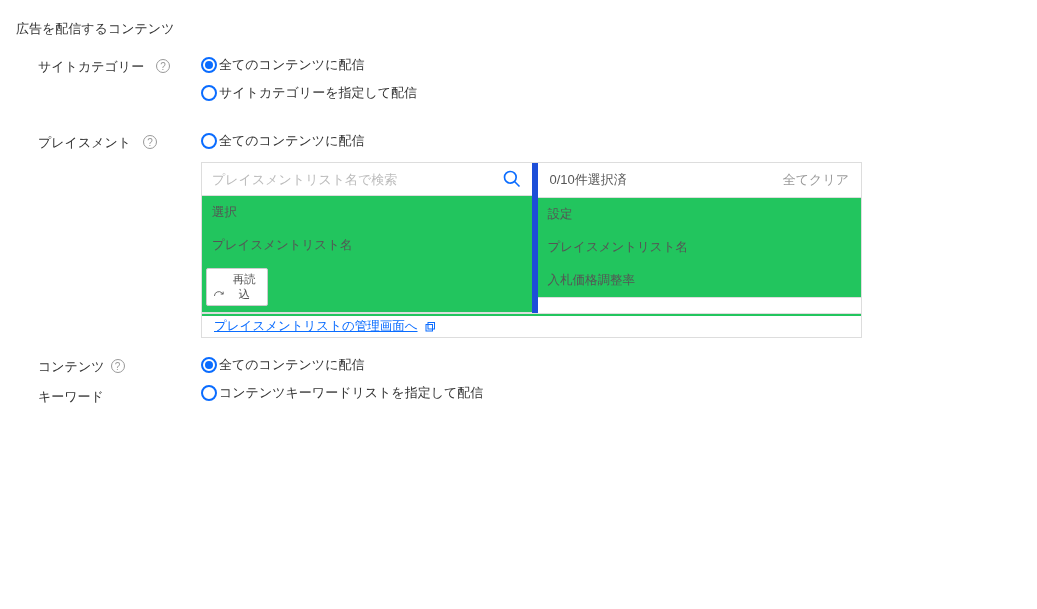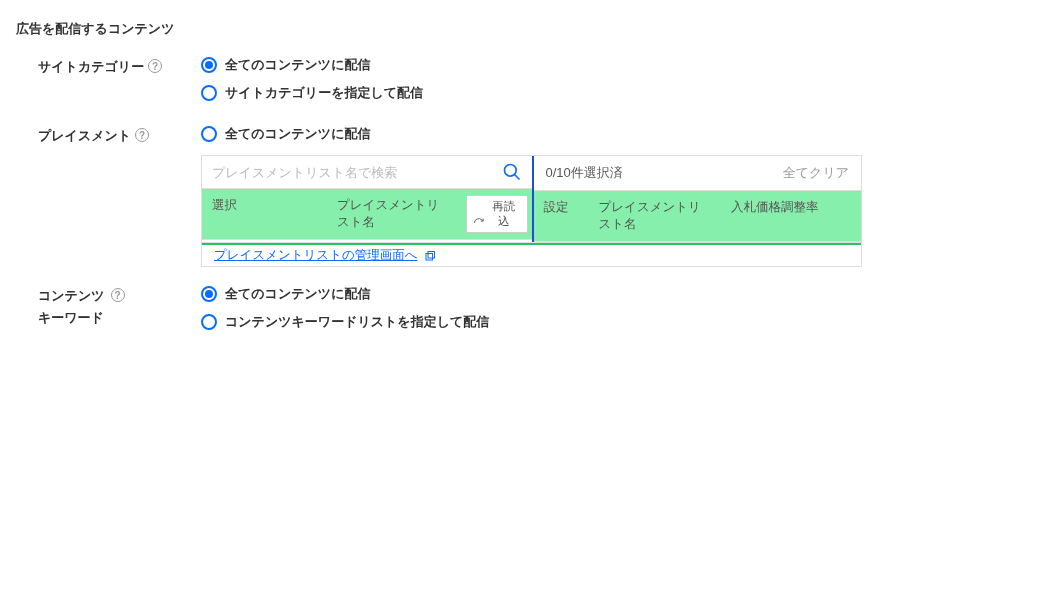--- a/index.html
+++ b/index.html
@@ -4,65 +4,63 @@
 <style>
 * { box-sizing: border-box; margin: 0; padding: 0; }
 body {
   font-family: "Hiragino Kaku Gothic Pro", "Meiryo", sans-serif;
   font-size: 13px;
   color: #333;
   background: #fff;
   padding: 20px 16px;
 }
 .section-title {
-  font-weight: bold;
+  font-weight: normal;
   font-size: 13px;
   margin-bottom: 18px;
   color: #333;
 }
 .field-row {
   display: flex;
   align-items: flex-start;
   margin-bottom: 18px;
 }
 .field-label {
   width: 185px;
   padding-left: 22px;
   padding-top: 2px;
   color: #333;
   display: flex;
   align-items: flex-start;
-  gap: 4px;
+  gap: 12px;
   flex-shrink: 0;
-  font-weight: bold;
 }
 .help-icon {
   display: inline-flex;
   align-items: center;
   justify-content: center;
   width: 14px;
   height: 14px;
   border: 1px solid #999;
   border-radius: 50%;
   font-size: 10px;
   color: #999;
   cursor: pointer;
   margin-top: 1px;
 }
 .field-body { flex: 1; }
 .radio-line {
   display: flex;
   align-items: center;
-  gap: 8px;
+  gap: 2px;
   margin-bottom: 10px;
   cursor: pointer;
   user-select: none;
-  font-weight: bold;
-}
-.radio-line:last-child { margin-bottom: 5px; }
+}
+.radio-line:last-child { margin-bottom: 12px; }
 .radio-outer {
   width: 16px; height: 16px;
   border: 2px solid #0a6cff;
   border-radius: 50%;
   display: inline-flex;
   align-items: center; justify-content: center;
 }
 .radio-outer.unsel { border-color: #0a6cff; }
 .radio-inner {
   width: 8px; height: 8px;
@@ -79,21 +77,21 @@
 }
 
 .pp-top {
   display: flex;
   border-bottom: 1px solid #ddd;
 }
 .pp-left, .pp-right {
   width: 50%;
 }
 .pp-right {
-  border-left: 2px solid #1d4ed8;
+  border-left: 6px solid #1d4ed8;
 }
 
 .search-bar {
   display: flex;
   align-items: center;
   padding: 6px 10px;
 }
 .search-input {
   flex: 1;
   border: none;
@@ -118,21 +116,22 @@
 }
 .clear-all {
   color: #999;
   cursor: pointer;
 }
 
 .pp-headrow {
   display: flex;
   border-top: 1px solid #ddd;
   border-bottom: 1px solid #ddd;
-  background: #86efac;
+  background: #22c55e;
+  flex-direction: column;
 }
 .pp-left .pp-headrow .cell:first-child { width: 125px; border-right: none; }
 .pp-left .pp-headrow .cell:nth-child(2) { flex: 1; }
 .pp-left .pp-headrow .cell.reload { width: 70px; border-right: none; text-align: center; padding: 6px 4px; }
 
 .pp-right .pp-headrow .cell:first-child { width: 55px; }
 .pp-right .pp-headrow .cell:nth-child(2) { flex: 1; }
 .pp-right .pp-headrow .cell:nth-child(3) { width: 140px; border-right: none; }
 
 .cell {

